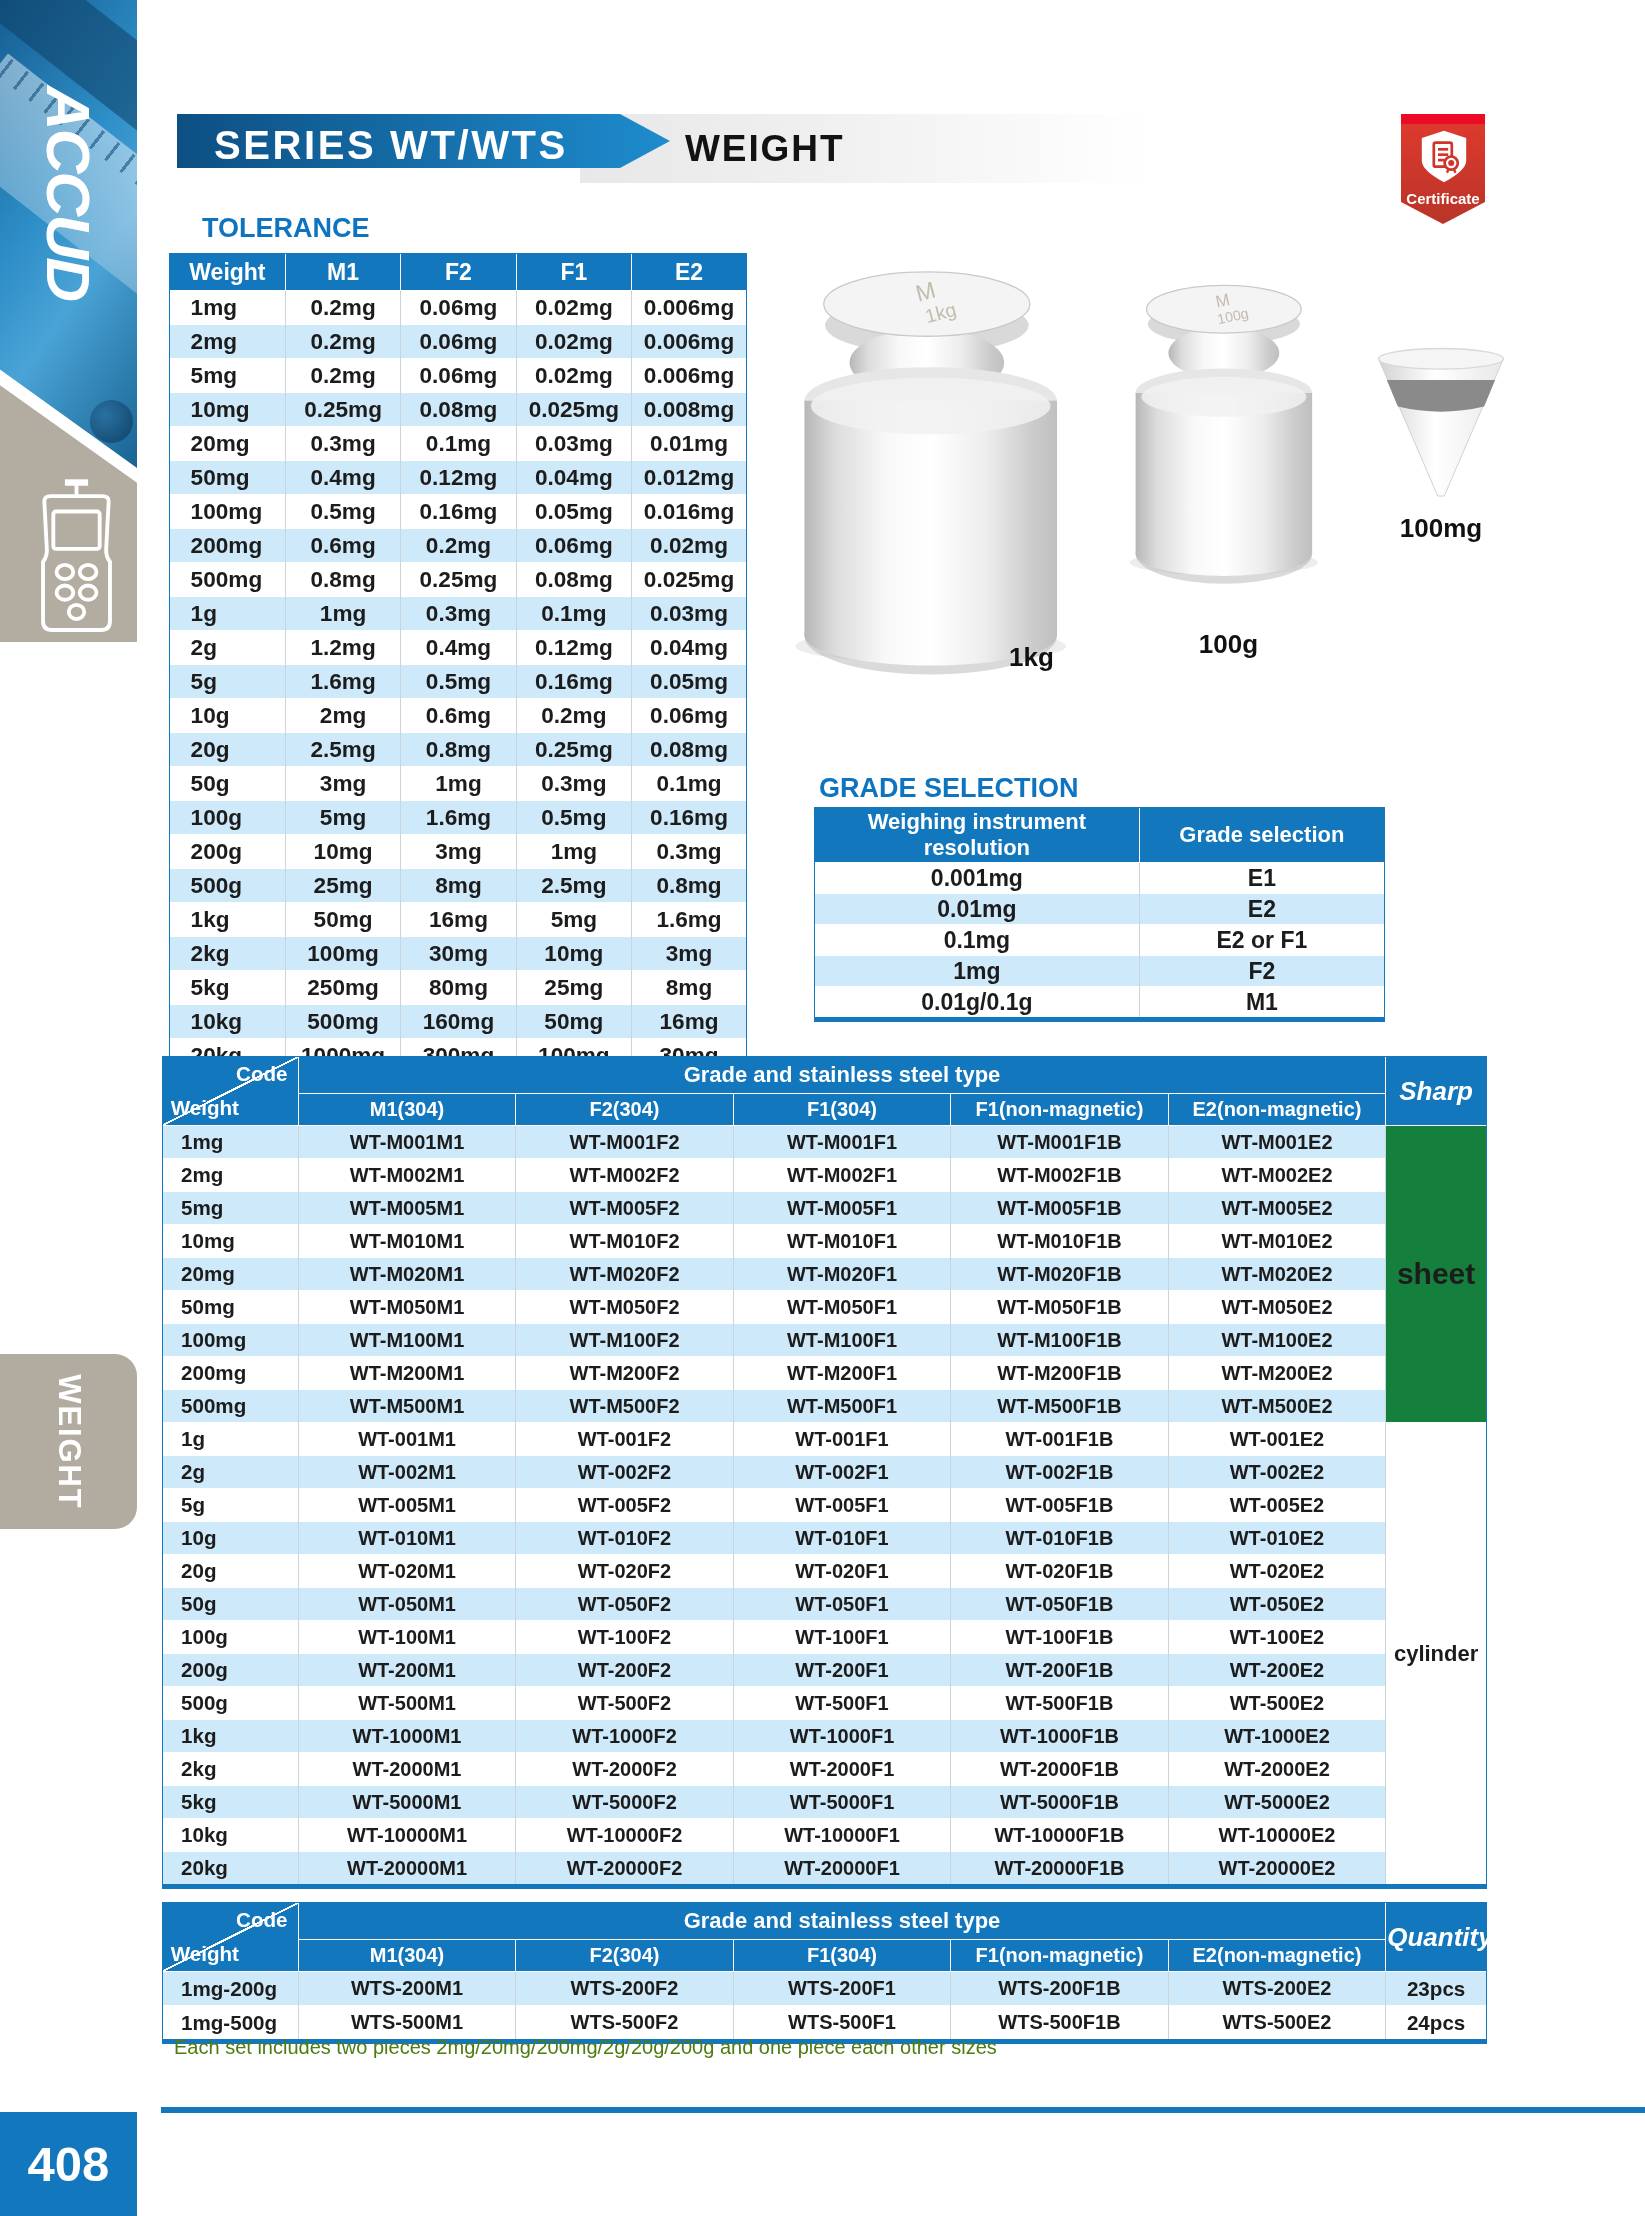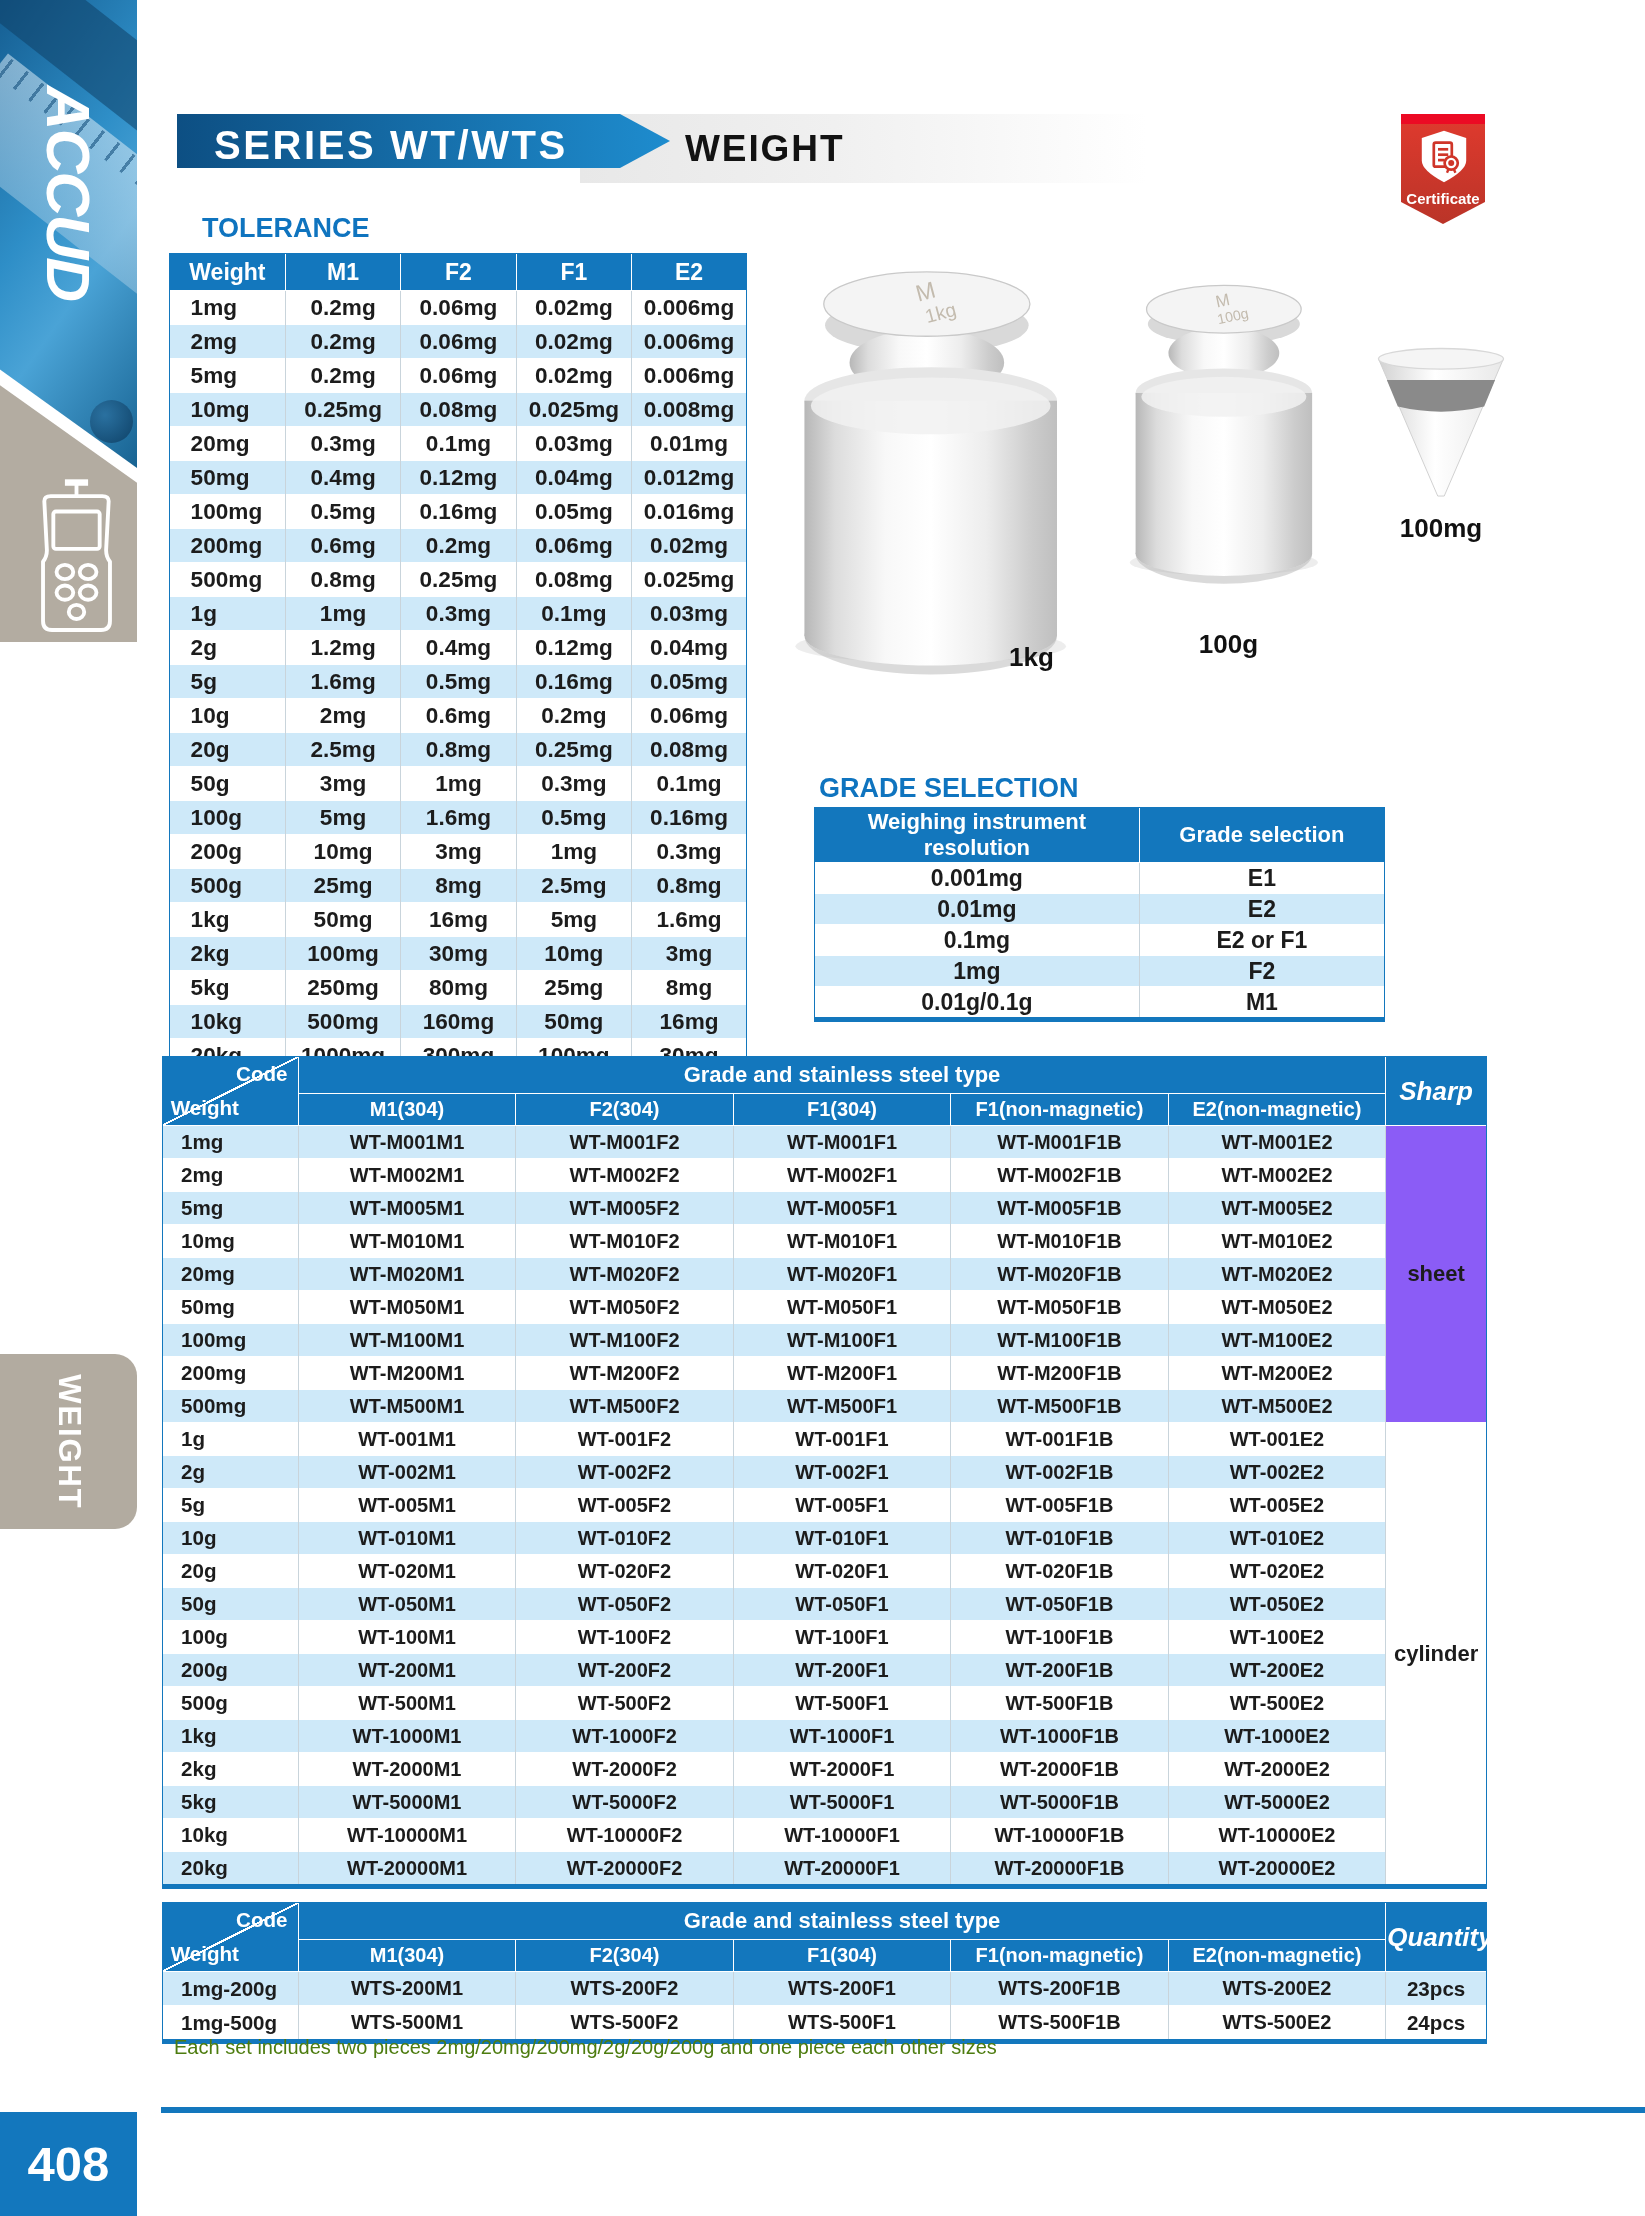--- a/index.html
+++ b/index.html
@@ -84,21 +84,21 @@
   .code-tbl th.corner{position:relative;border-right:1.9px solid #fff;
     background-image:linear-gradient(to bottom right,rgba(255,255,255,0) 49.2%,#fff 49.2%,#fff 50.8%,rgba(255,255,255,0) 50.8%);}
   .code-tbl th.corner .c-top{position:absolute;top:5.2px;right:10.3px;font-size:20.6px;}
   .code-tbl th.corner .c-bot{position:absolute;bottom:5.2px;left:7.7px;font-size:20.6px;}
   .code-tbl th.group{height:34px;font-size:22px;border-bottom:1.9px solid #fff;}
   .code-tbl th.endcol{border-left:1.9px solid #fff;font-size:26px;font-style:italic;}
   .code-tbl th.sub{height:29px;font-size:20px;border-left:1.9px solid #fff;}
   .code-tbl th.sub:first-of-type{border-left:none;}
   .code-tbl td{height:30px;font-size:20px;border-left:1.3px solid #c9d4db;border-top:1.3px solid #fff;}
   .code-tbl td.w{text-align:left;padding-left:18px;font-size:20.6px;border-left:none;}
-  .code-tbl td.sharp-sheet{background:#8b5cf6;font-size:22px;margin-top:40px;}
+  .code-tbl td.sharp-sheet{background:#15803d;font-size:30px;margin-top:40px;}
   .code-tbl td.sharp-cyl{background:#fff;font-size:22px;}
   .code-tbl td.qty{font-size:20.6px;}
   .ind-wrap{left:162px;top:1056px;width:1323px;}
   .set-wrap{left:162px;top:1902px;width:1323px;}
   .set-wrap td{height:31px;margin-top:21px;}
 
   .note{position:absolute;left:174px;top:2036px;font-size:20px;color:#4d7c0f;}
 
   
   .weights-svg{position:absolute;left:793px;top:248px;}

